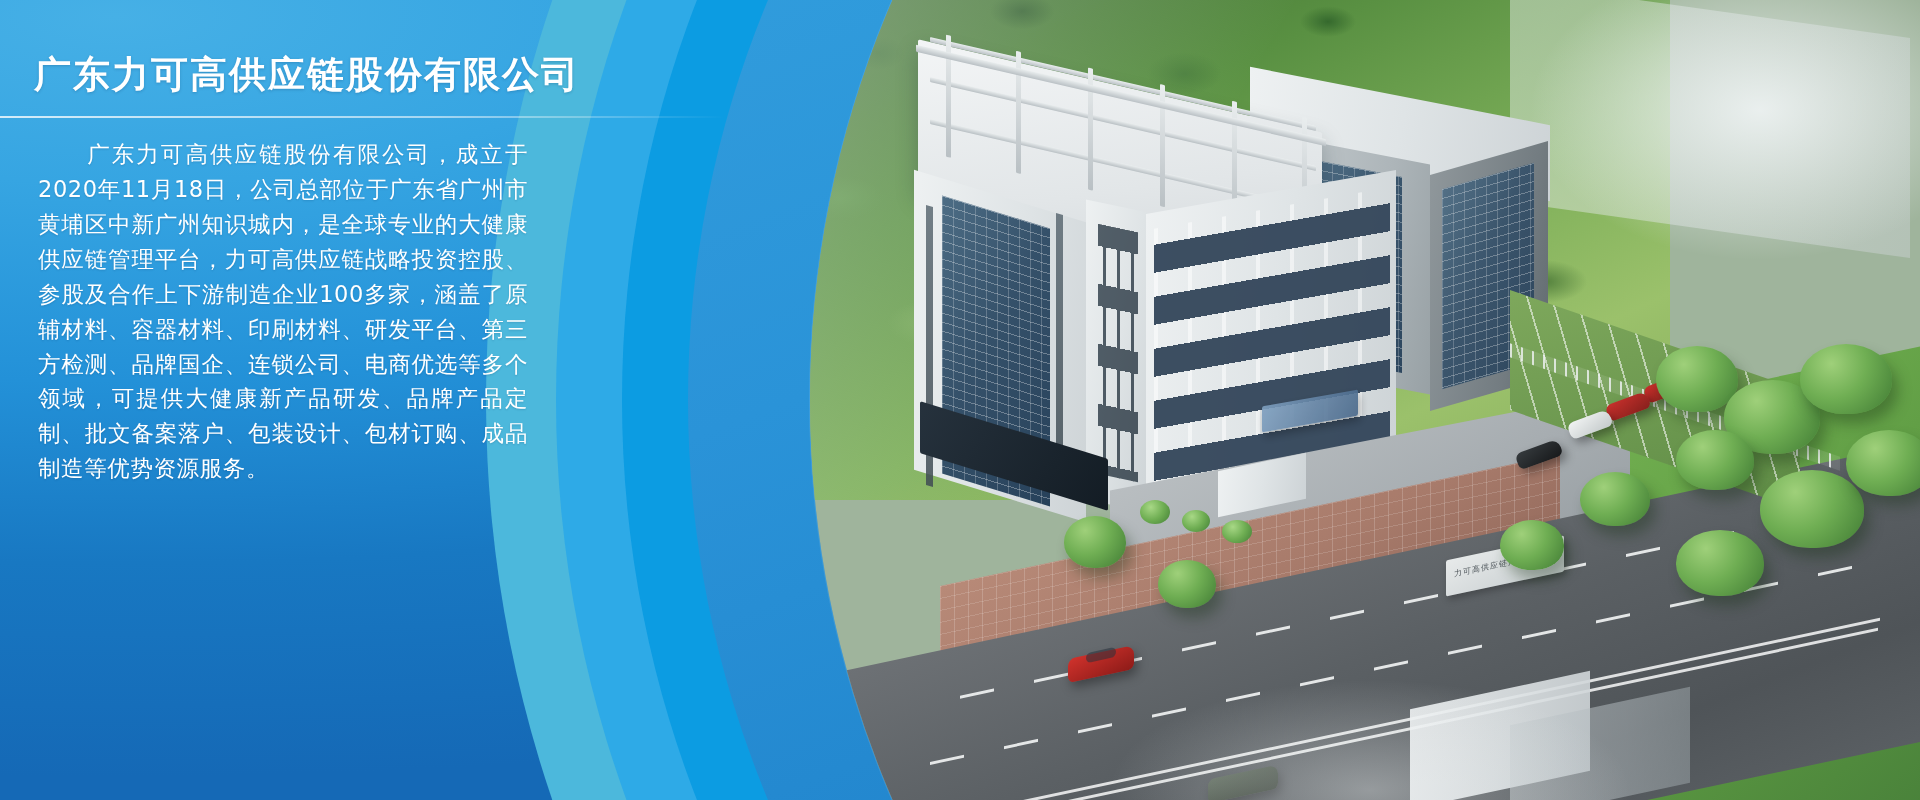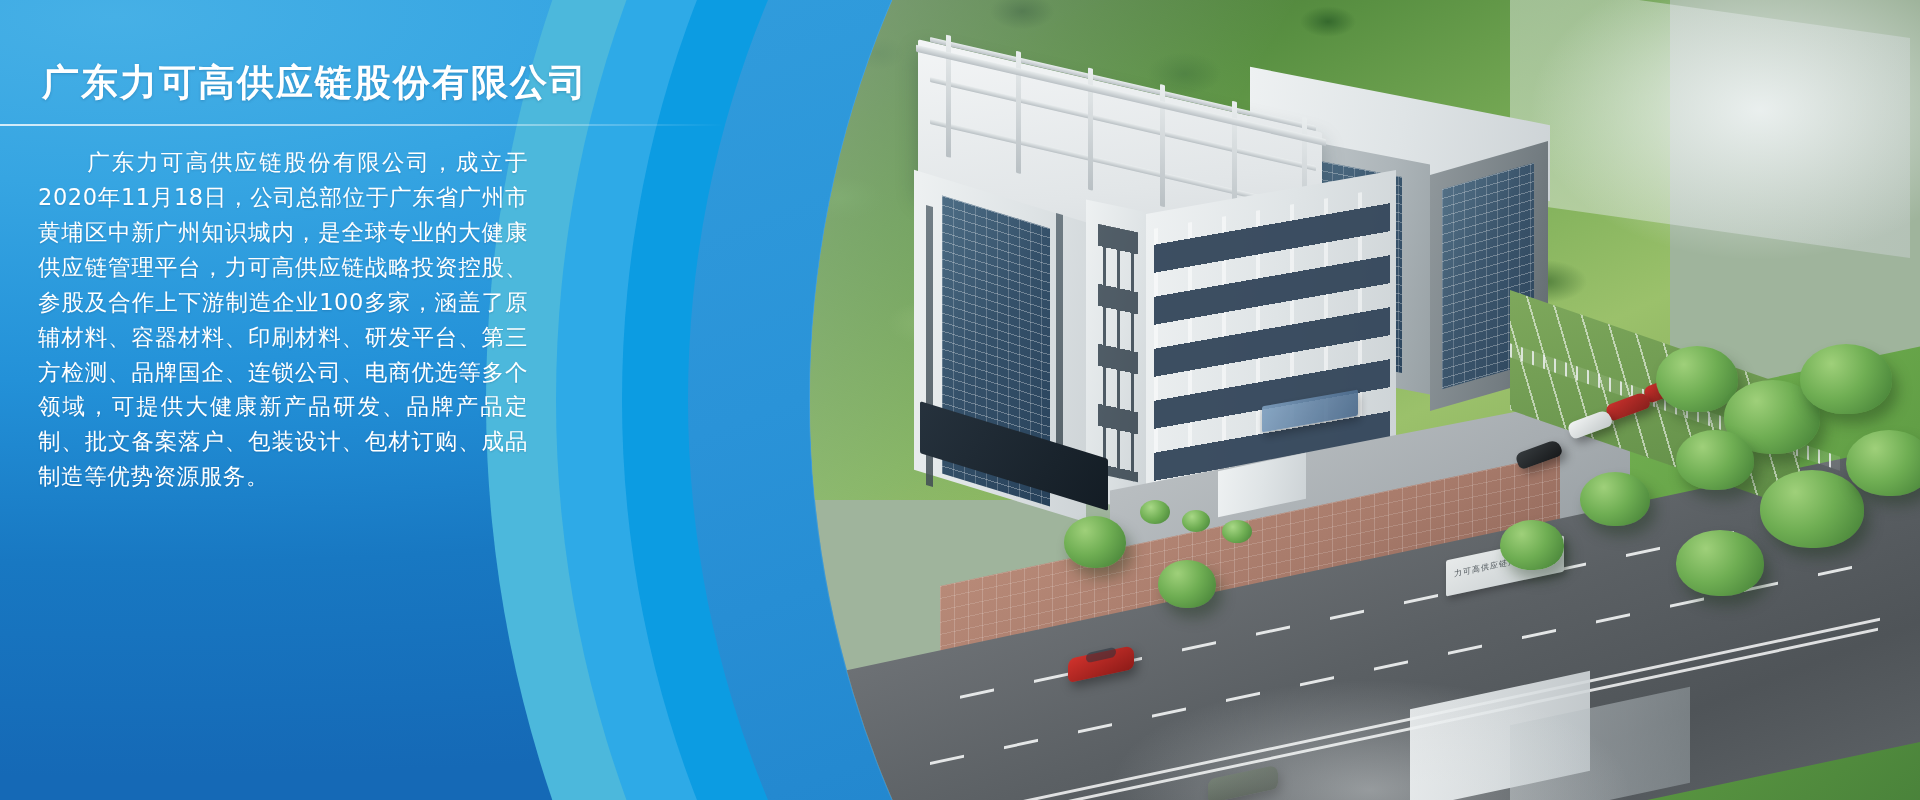--- a/index.html
+++ b/index.html
@@ -176,21 +176,21 @@
 
   
   .content{
     position:absolute;
     left:0; top:0;
     width:760px; height:800px;
     padding:52px 0 0 34px;
     z-index:6;
   }
   .title{
-    margin:8px;
+    margin:0;
     color:#ffffff;
     font-size:37px;
     font-weight:700;
     letter-spacing:2px;
     line-height:1.25;
     text-shadow:0 1px 3px rgba(0,40,80,.22);
   }
   .rule{
     margin:18px 0 0 -34px;
     width:724px;

